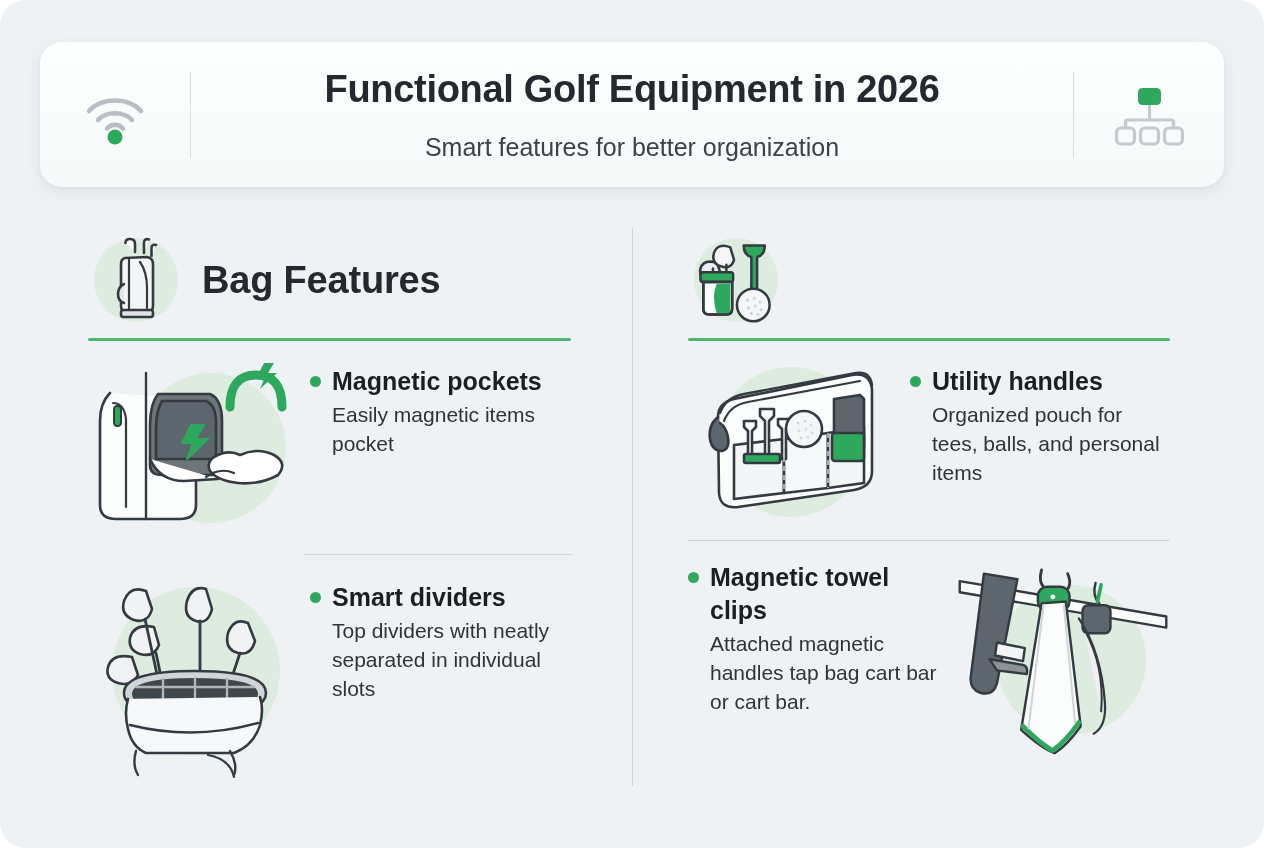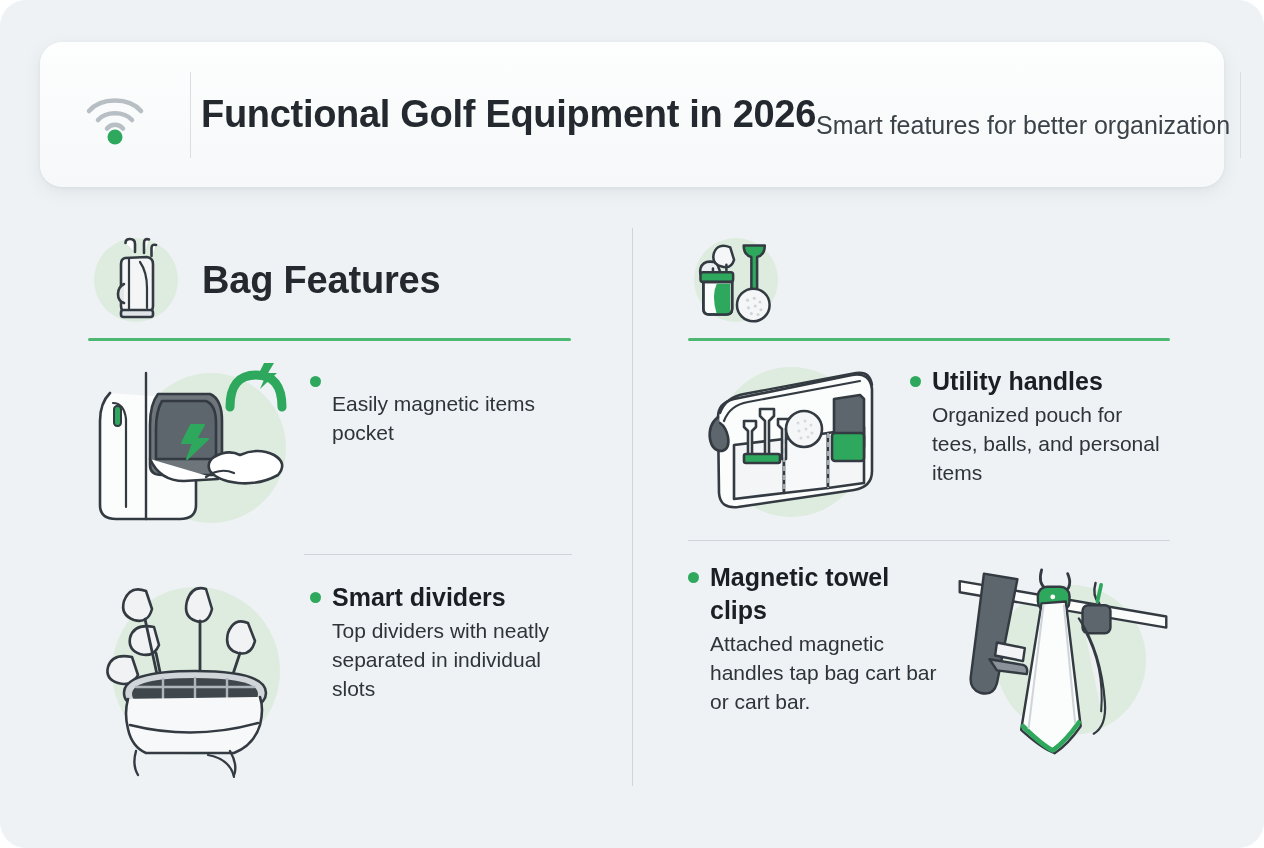--- a/index.html
+++ b/index.html
@@ -44,21 +44,21 @@
   }
   .header-rule {
     width: 1px;
     height: 86px;
     background: #d8dee2;
     flex: none;
   }
   .header-center {
     flex: 1 1 auto;
     display: flex;
-    flex-direction: row;
+    flex-direction: column;
     align-items: center;
     justify-content: center;
     padding: 0 10px;
   }
   #header-title {
     font-size: 38px;
     font-weight: 700;
     color: #23292e;
     letter-spacing: -0.3px;
     line-height: 1.18;
@@ -288,20 +288,21 @@
               </g>
               <g fill="none" stroke="#333a41" stroke-width="2.2">
                 <path d="M134 48 L152 48 M184 48 L202 48" stroke="none"></path>
               </g>
               <path d="M176 4 L186 4 L180 14 L189 14 L172 30 L178 16 L170 16 Z" fill="#2ea85c"></path>
             </svg>
           </div>
           <div class="feature-text">
             <div class="feature-title-row">
               <span class="bullet"></span>
+              <span class="feature-title">Magnetic pockets</span>
             </div>
             <div class="feature-desc">Easily magnetic items pocket</div>
           </div>
         </div>
 
         <div class="item-separator"></div>
 
         <div class="feature">
           <div class="feature-art">
             <div class="art-disc" style="width:168px;height:168px;left:24px;top:12px;"></div>

